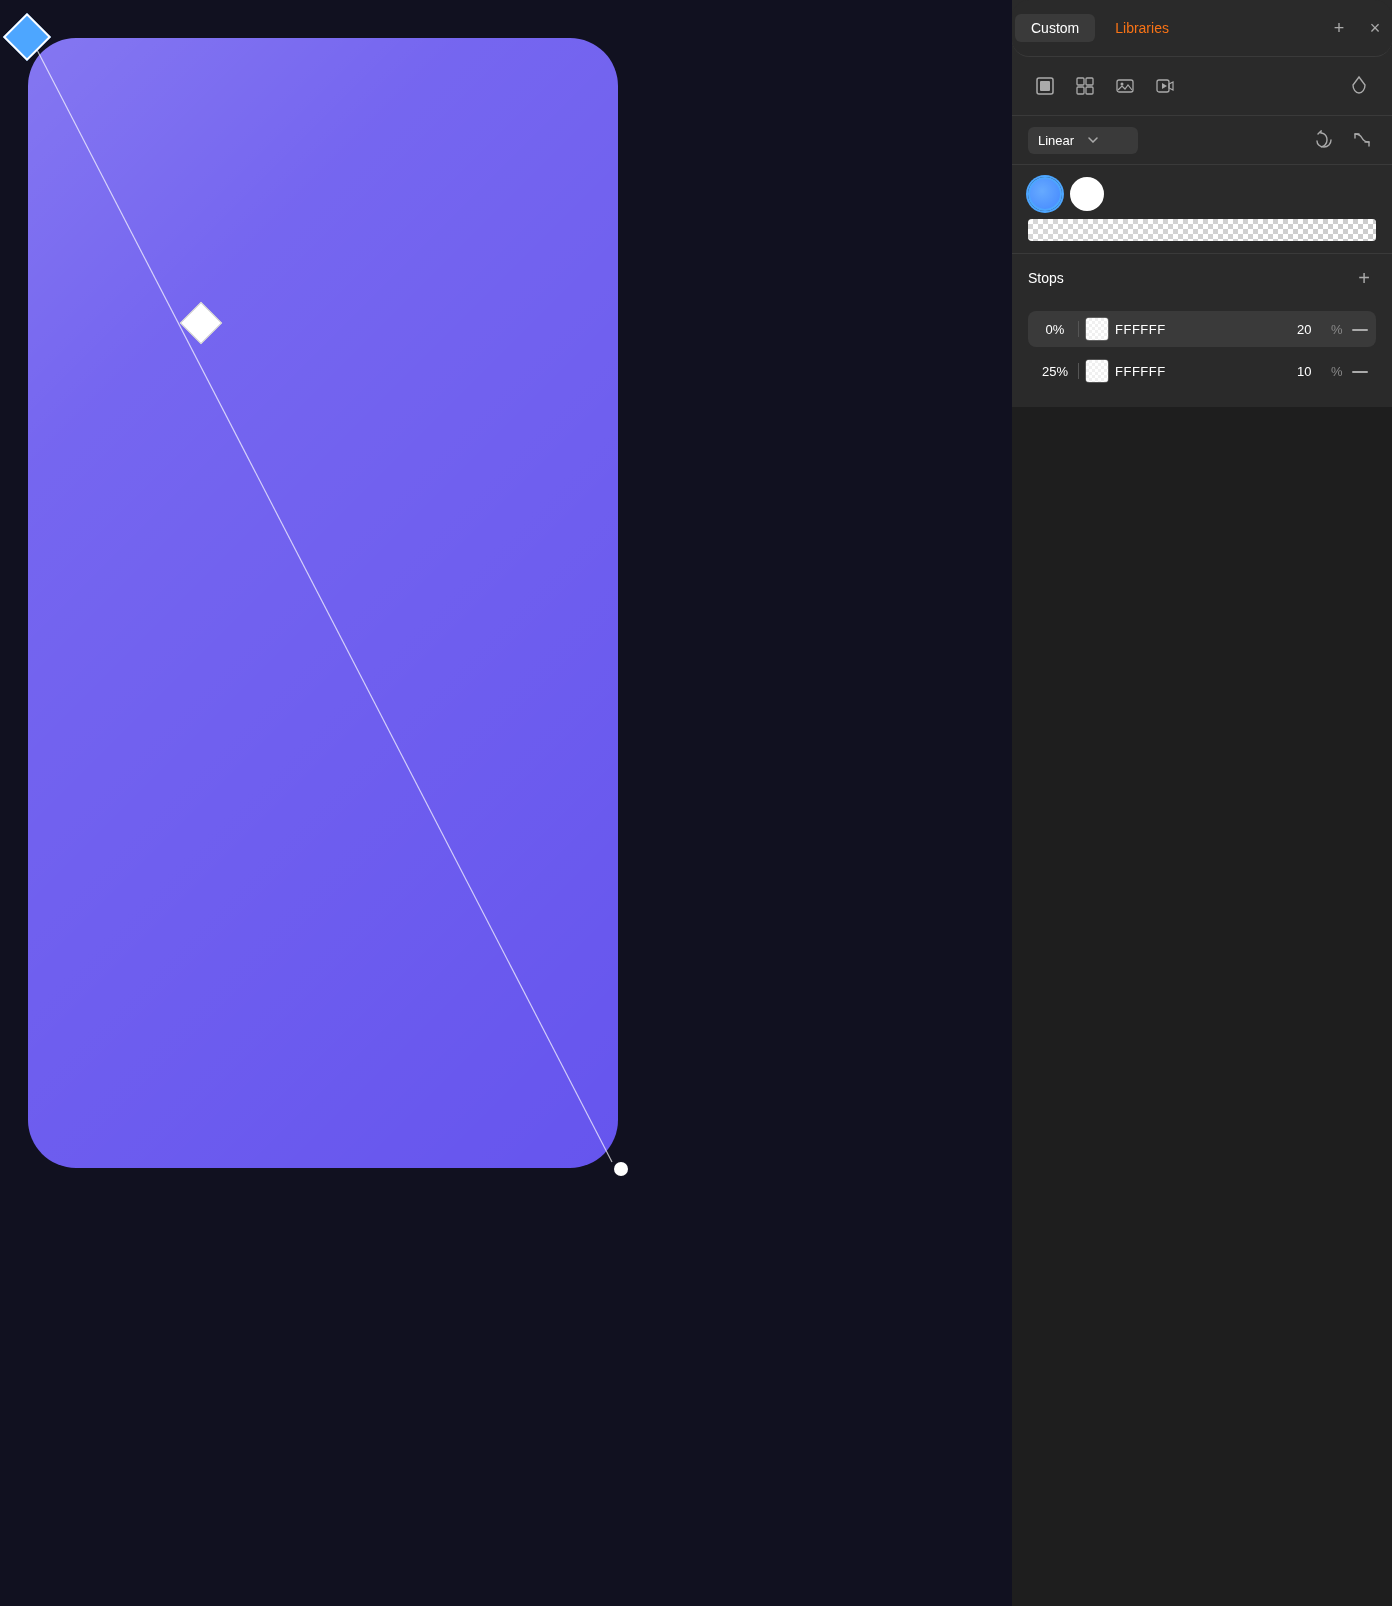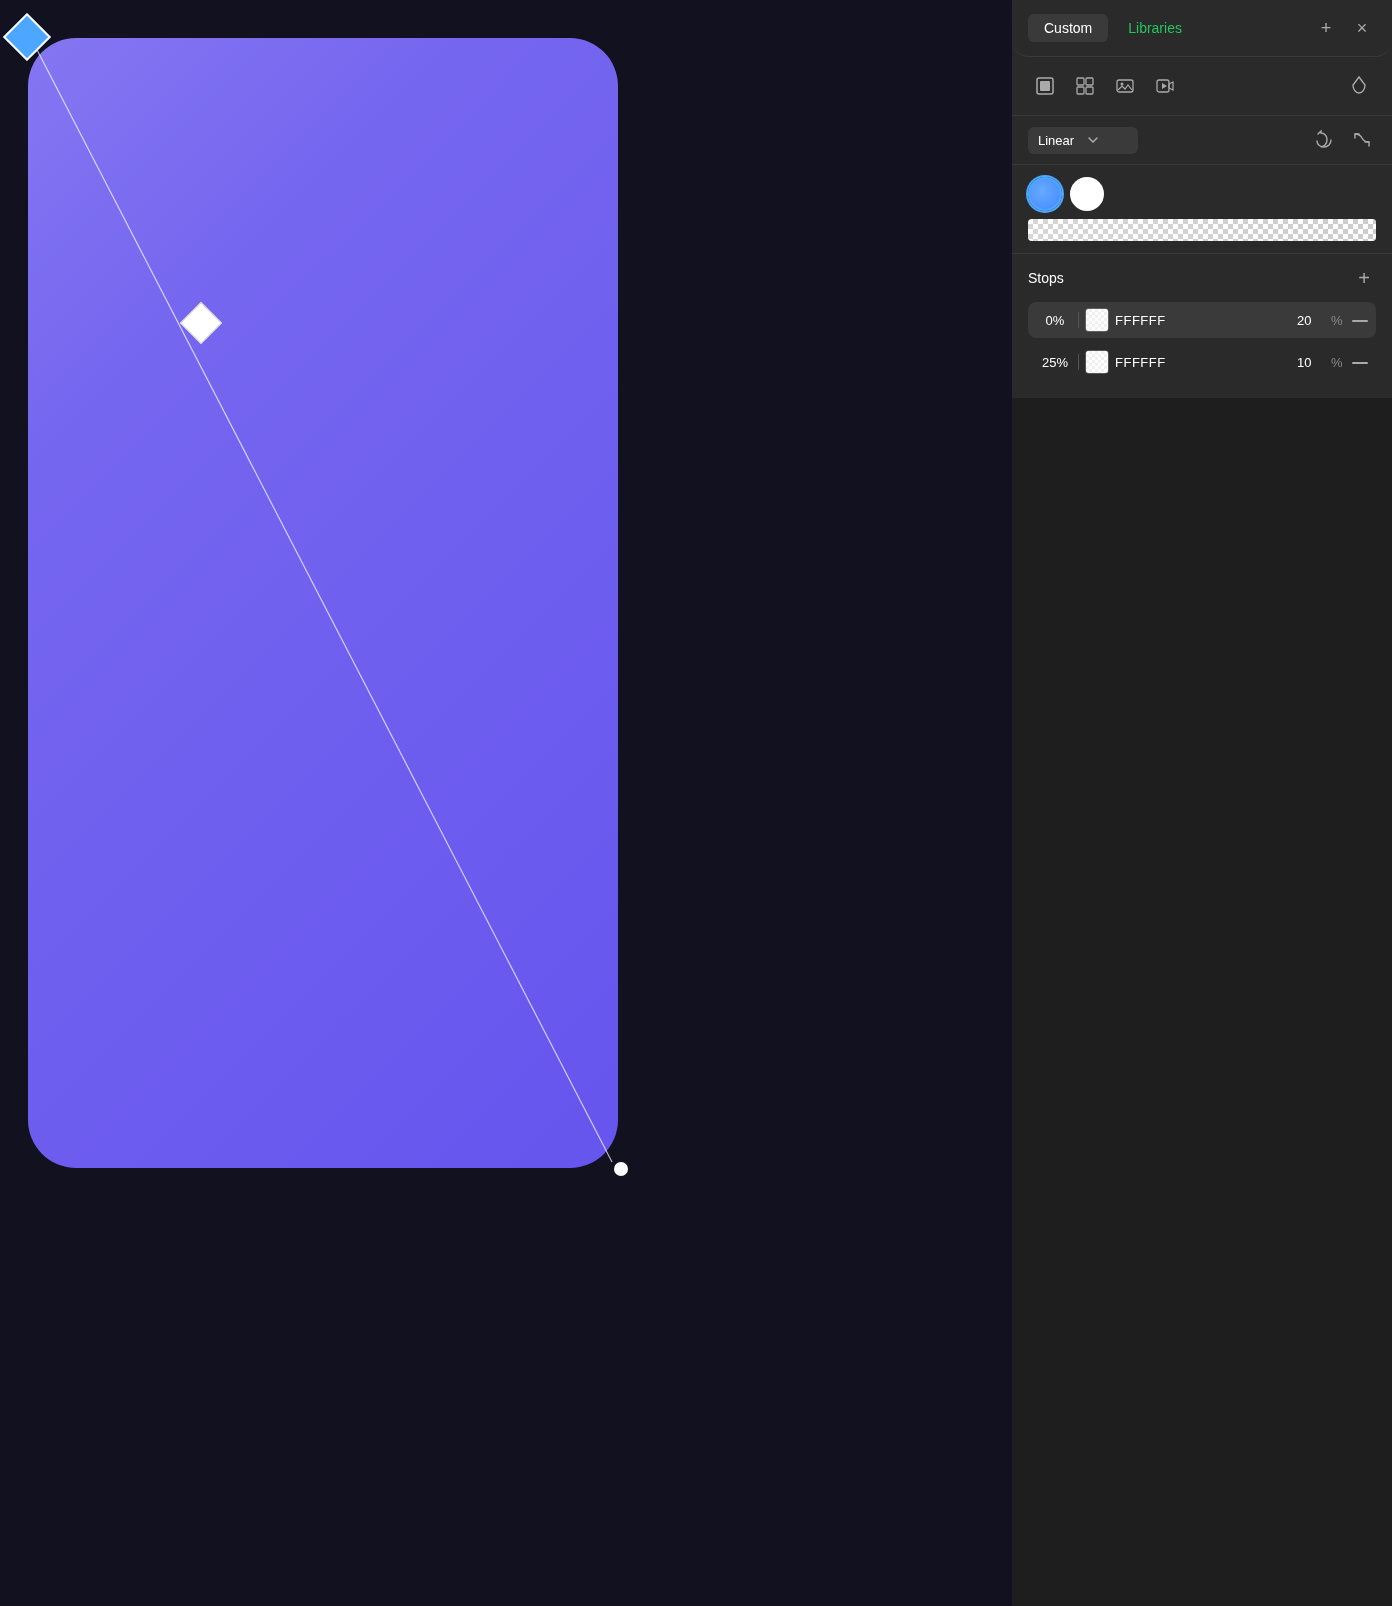--- a/index.html
+++ b/index.html
@@ -115,38 +115,38 @@
       height: 100%;
       display: flex;
       flex-direction: column;
     }
 
     
     .panel-header {
       display: flex;
       align-items: center;
       justify-content: space-between;
-      padding: 14px 16px;
+      padding: 14px 3px;
       background: #2a2a2a;
       border-bottom: 1px solid #3a3a3a;
       border-radius: 17px;
     }
 
     .panel-tabs {
       display: flex;
       gap: 4px;
     }
 
     .panel-tab {
       padding: 6px 16px;
       border-radius: 6px;
       font-size: 14px;
       font-weight: 500;
       cursor: pointer;
-      color: #22c55e;
+      color: #f97316;
       background: transparent;
       border: none;
     }
 
     .panel-tab.active {
       background: #3a3a3a;
       color: #fff;
     }
 
     .panel-actions {
@@ -316,21 +316,21 @@
 
     
     .stops-section {
       padding: 12px 16px;
     }
 
     .stops-header {
       display: flex;
       align-items: center;
       justify-content: space-between;
-      margin-bottom: 12px;
+      margin-bottom: 21px;
     }
 
     .stops-label {
       color: #fff;
       font-size: 14px;
       font-weight: 500;
     }
 
     .add-stop-btn {
       background: none;

